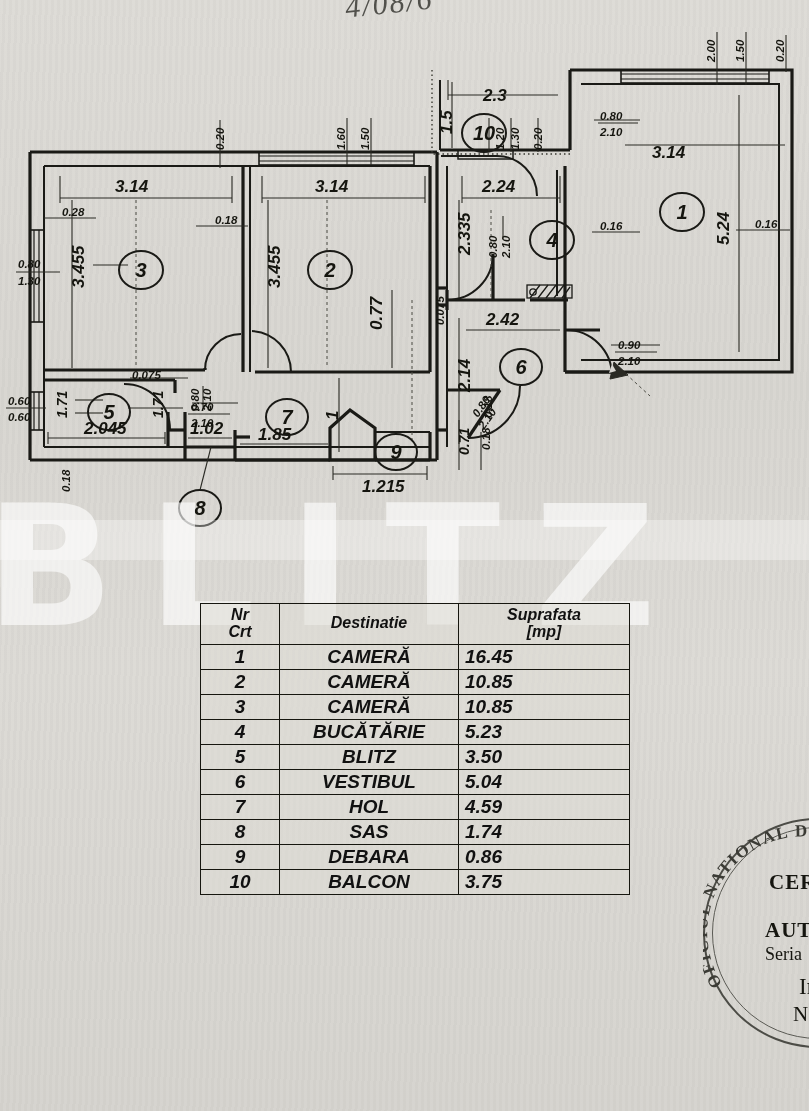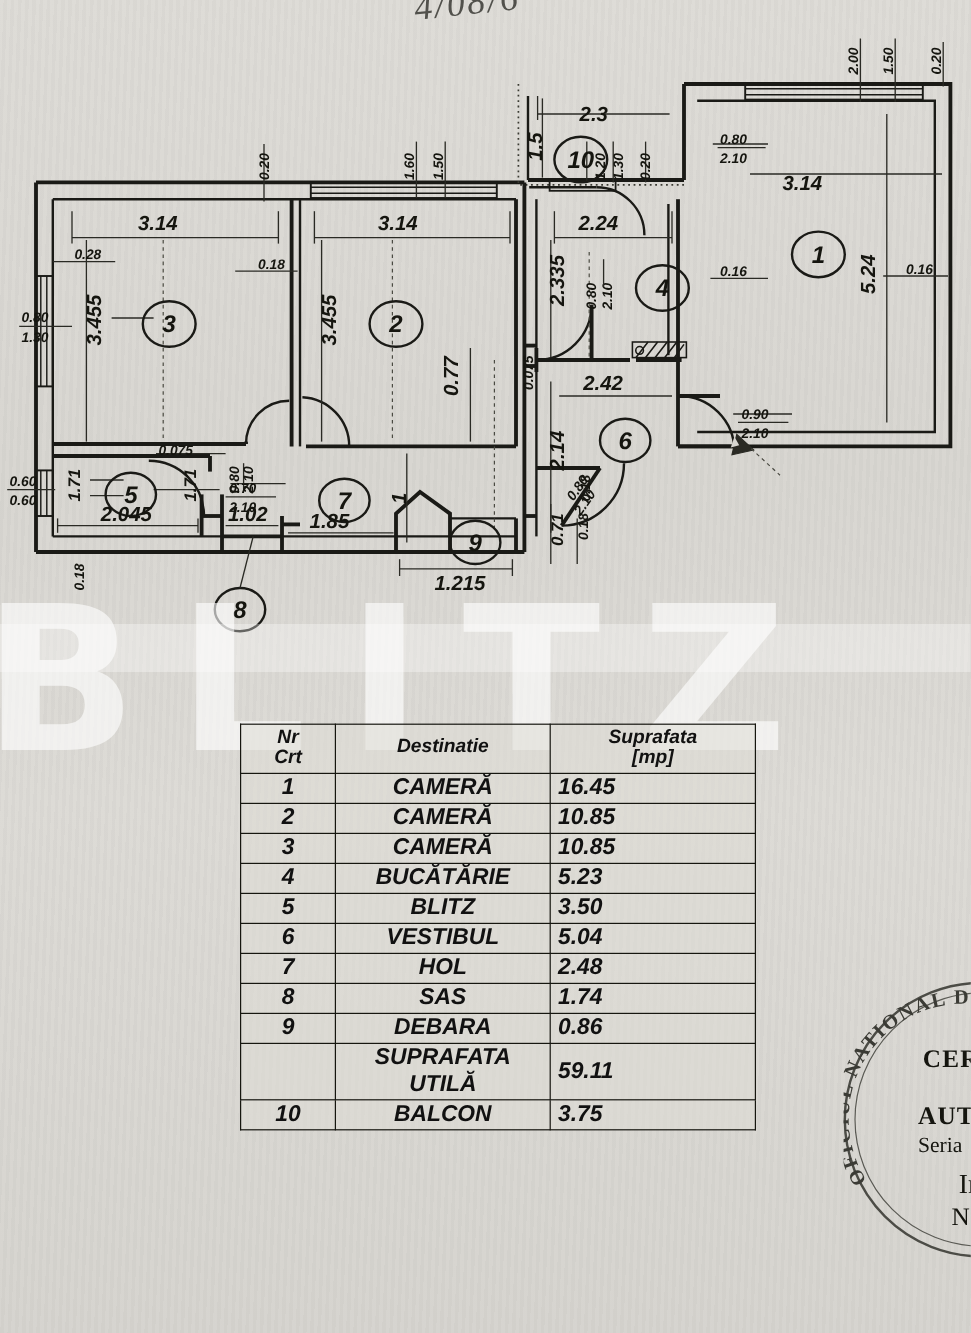--- a/index.html
+++ b/index.html
@@ -523,36 +523,31 @@
         <td class="cSup">3.50</td>
       </tr>
       <tr>
         <td class="cNr">6</td>
         <td class="cDest">VESTIBUL</td>
         <td class="cSup">5.04</td>
       </tr>
       <tr>
         <td class="cNr">7</td>
         <td class="cDest">HOL</td>
-        <td class="cSup">2.48</td>
+        <td class="cSup">4.59</td>
       </tr>
       <tr>
         <td class="cNr">8</td>
         <td class="cDest">SAS</td>
         <td class="cSup">1.74</td>
       </tr>
       <tr>
         <td class="cNr">9</td>
         <td class="cDest">DEBARA</td>
         <td class="cSup">0.86</td>
-      </tr>
-      <tr class="tot">
-        <td class="cNr"></td>
-        <td class="cDest">SUPRAFATA UTILĂ</td>
-        <td class="cSup">59.11</td>
       </tr>
       <tr>
         <td class="cNr">10</td>
         <td class="cDest">BALCON</td>
         <td class="cSup">3.75</td>
       </tr>
     </tbody>
 </table>
 
 <div id="stamp">

